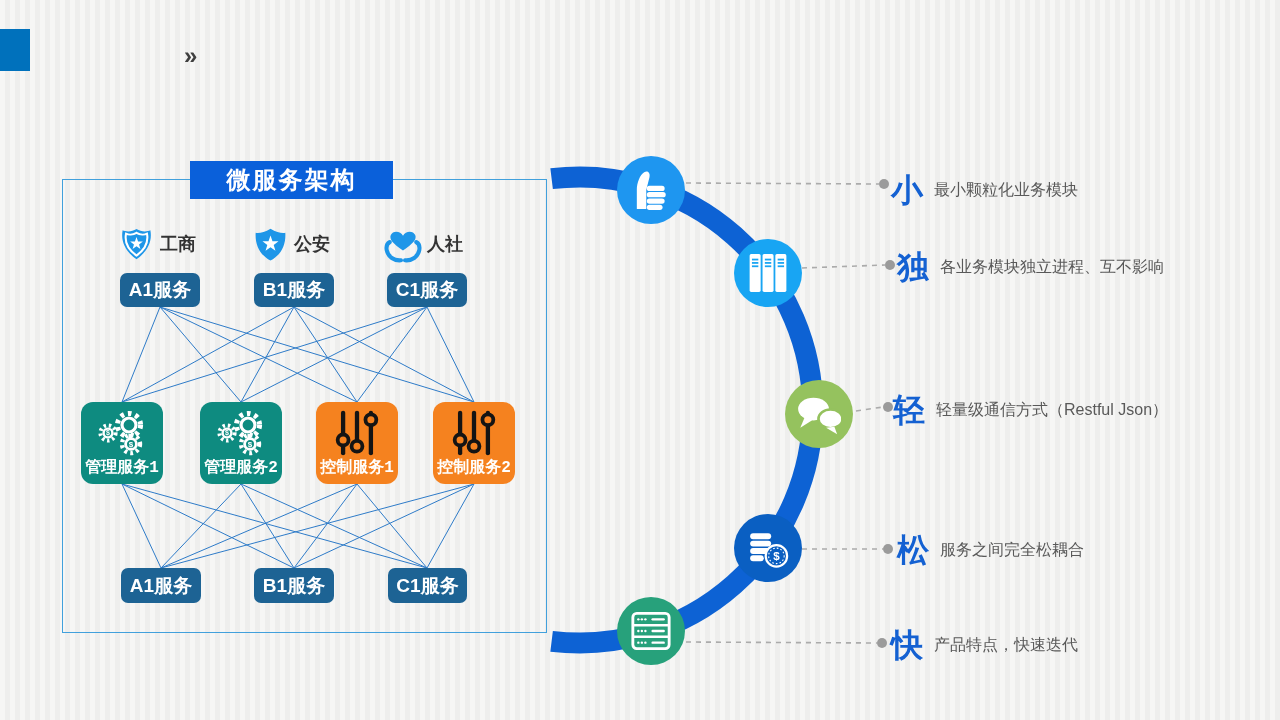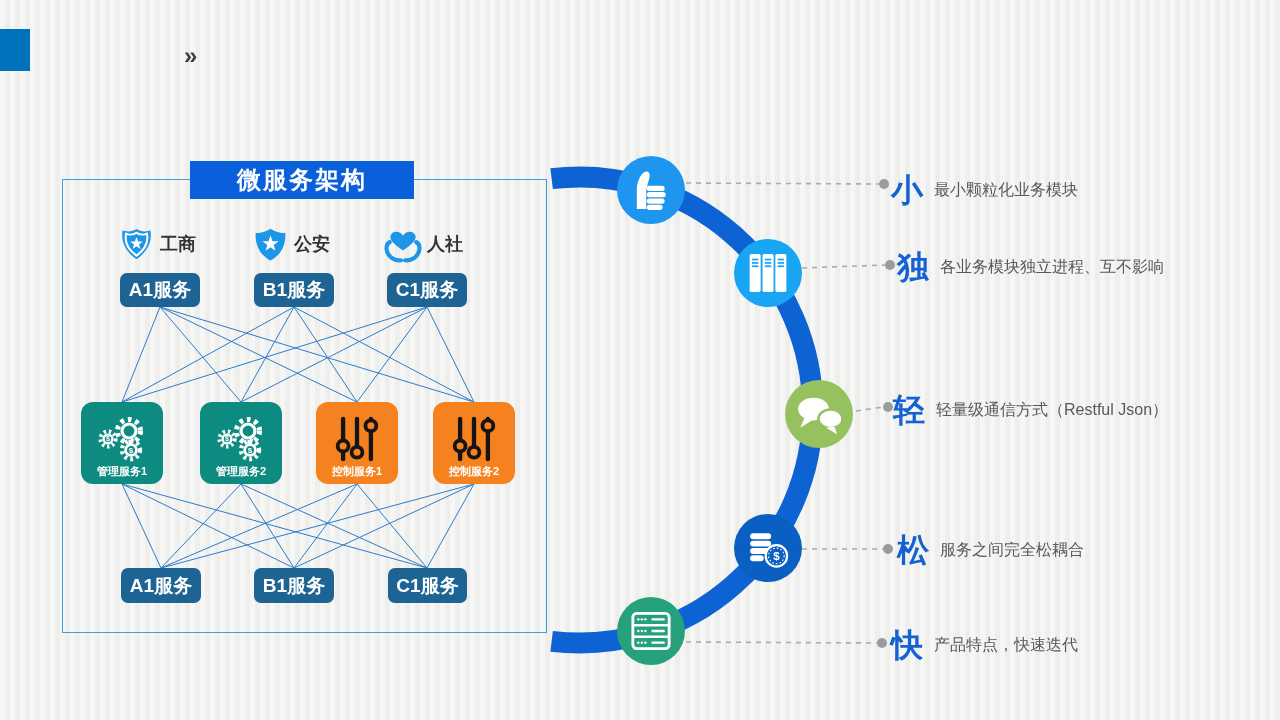--- a/index.html
+++ b/index.html
@@ -9,35 +9,35 @@
   .abs{position:absolute;}
 
   
   .corner-square{left:0;top:29px;width:30px;height:42px;background:#0071BC;}
   .slide-title{left:184px;top:42px;display:flex;align-items:center;gap:9px;
     font-size:26px;font-weight:bold;color:#3F3F3F;letter-spacing:2px;}
   .slide-title .mark{font-size:24px;letter-spacing:0;}
 
   
   .frame{left:62px;top:179px;width:483px;height:452px;border:1px solid #41A0DC;}
-  .frame-title{left:190px;top:161px;width:224px;height:38px;background:#0A60DA;
+  .frame-title{left:190px;top:161px;width:203px;height:38px;background:#0A60DA;
     color:#fff;font-size:24px;font-weight:bold;display:flex;align-items:center;
     justify-content:center;z-index:3;letter-spacing:2px;}
 
   .dept{display:flex;align-items:center;gap:5px;height:40px;z-index:2;}
   .dept .label{font-size:18px;font-weight:bold;color:#333;}
 
   .svc{background:#1D6394;color:#fff;font-weight:bold;font-size:19px;
     display:flex;align-items:center;justify-content:center;border-radius:7px;z-index:2;}
 
   .sq{width:82px;height:82px;border-radius:12px;display:flex;flex-direction:column;
     align-items:center;justify-content:flex-end;padding-bottom:6px;box-sizing:border-box;z-index:2;}
   .sq.manage{background:#0E8B80;}
   .sq.control{background:#F5821F;}
-  .sq .sq-label{color:#fff;font-weight:bold;font-size:11px;line-height:1.2;}
+  .sq .sq-label{color:#fff;font-weight:bold;font-size:16px;line-height:1.2;font-family:Liberation Mono, monospace;}
   .sq svg{margin-bottom:2px;}
 
   
   .svg-layer{left:0;top:0;z-index:1;}
   #mesh-lines line{stroke:#2E7BC8;stroke-width:1;}
   .fcircle{width:68px;height:68px;border-radius:50%;display:flex;align-items:center;
     justify-content:center;z-index:2;}
   .fc1{background:#1E96F0;} .fc2{background:#18A5F3;} .fc3{background:#95C25E;}
   .fc4{background:#0A5FC2;} .fc5{background:#27A17B;}
 

